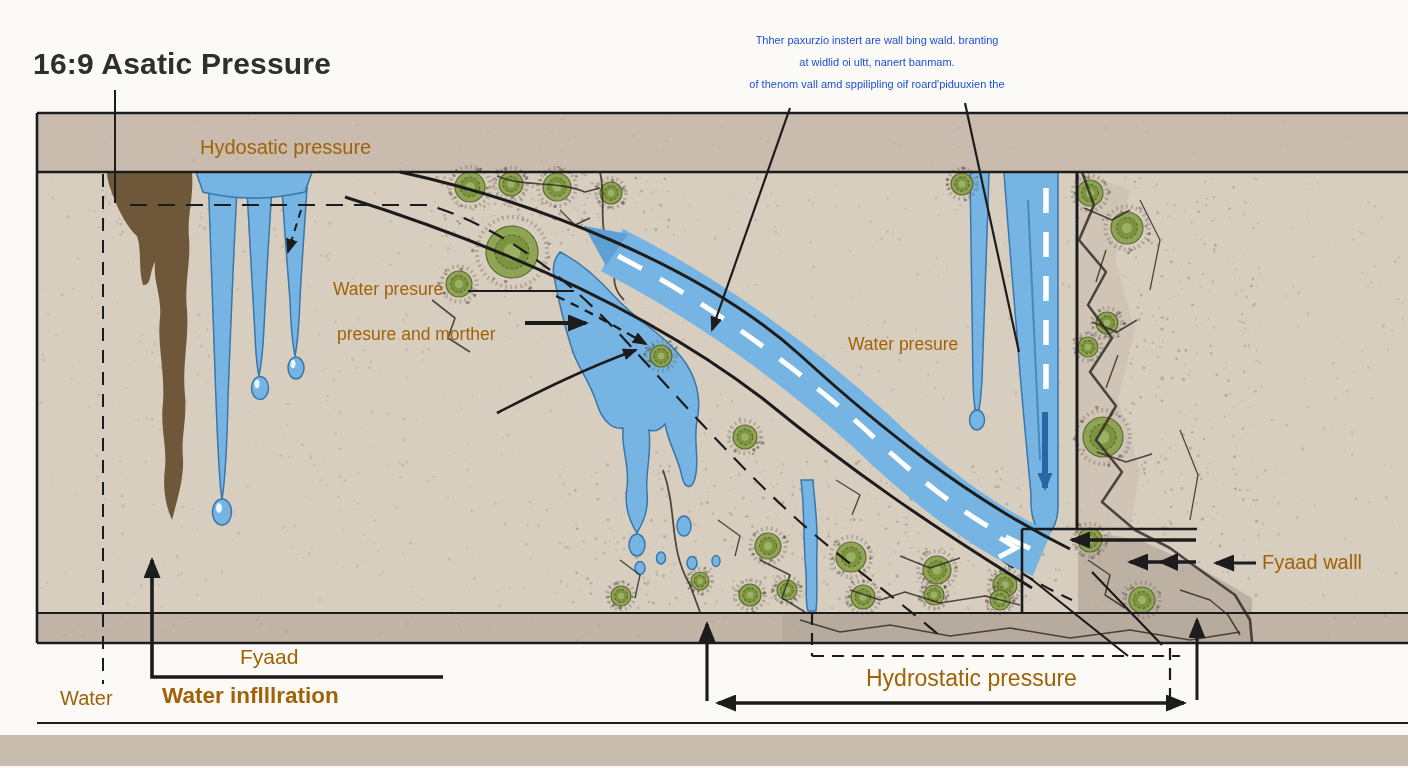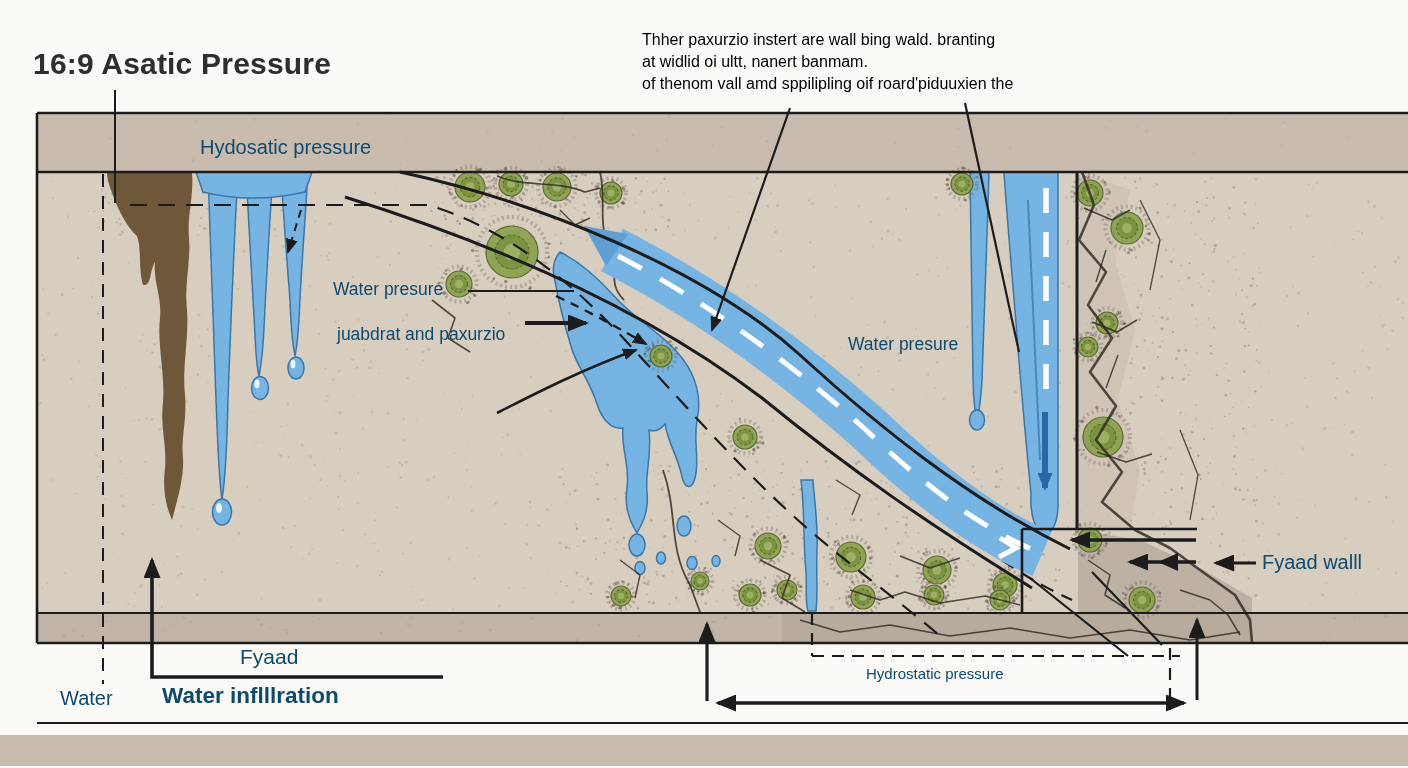--- a/index.html
+++ b/index.html
@@ -1,29 +1,29 @@
 <!DOCTYPE html>
 <html style="--band-tan: #c9bcae; --soil-tan: #d8cec0; --bottom-band: #c2b5a7; --footer-band: #c8bcae; --water-blue: #76b5e3; --water-dark: #3a76a8; --mud-brown: #6f5839; --moss-green: #8ca24f; --rubble-gray: #b9ad9f; --line-black: #1c1c1c;"><head>
 <meta charset="utf-8">
 <style>
   html,body{margin:0;padding:0;background:#fbfaf7;width:1408px;height:768px;overflow:hidden}
   #stage{position:relative;width:1408px;height:768px;font-family:"Liberation Sans",sans-serif;color:#222}
   #diagram-svg{position:absolute;left:0;top:0}
-  .lbl{position:absolute;white-space:nowrap;color:#0c4a6e}
+  .lbl{position:absolute;white-space:nowrap;color:#a16207}
   #title{left:33px;top:47px;font-size:30px;font-weight:bold;color:#2e2e2e;letter-spacing:.2px}
-  #caption{left:642px;top:29px;width:470px;font-size:16px;line-height:22px;color:#000000}
+  #caption{left:642px;top:29px;width:470px;text-align:center;font-size:11px;line-height:22px;color:#1d4ed8}
   #lbl-hydostatic-top{left:200px;top:136px;font-size:20px}
   #lbl-water-pressure{left:333px;top:279px;font-size:17.5px}
   #lbl-juabdrat{left:337px;top:324px;font-size:17.5px}
   #lbl-water-presure-right{left:848px;top:334px;font-size:17.5px}
   #lbl-fyaad{left:1262px;top:551px;font-size:20px}
   #lbl-mater{left:240px;top:645px;font-size:21px}
   #lbl-oreonp{left:60px;top:687px;font-size:20px}
   #lbl-water-infiltration{left:162px;top:683px;font-size:22.5px;font-weight:bold}
-  #lbl-hydro-bottom{left:866px;top:665px;font-size:15px}
+  #lbl-hydro-bottom{left:866px;top:665px;font-size:23px}
   svg .ln{stroke:#1c1c1c;fill:none}
   .fill-band{fill:var(--band-tan,#c9bcae)}
   .fill-soil{fill:var(--soil-tan,#d8cec0)}
   .fill-bottomband{fill:var(--bottom-band,#c2b5a7)}
   .fill-footer{fill:var(--footer-band,#c8bcae)}
   .water{fill:var(--water-blue,#76b5e3);stroke:var(--water-dark,#3a76a8);stroke-width:1.5}
   .waterline{stroke:var(--water-blue,#76b5e3)}
   .mud{fill:var(--mud-brown,#6f5839)}
 </style>
 </head>
@@ -2338,20 +2338,20 @@
 </svg>
 
 <div class="lbl" id="title">16:9 Asatic Pressure</div>
 <div class="lbl" id="caption">
   <div>Thher paxurzio instert are wall bing wald. branting</div>
   <div>at widlid oi ultt, nanert banmam.</div>
   <div>of thenom vall amd sppilipling oif roard'piduuxien the</div>
 </div>
 <div class="lbl" id="lbl-hydostatic-top">Hydosatic pressure</div>
 <div class="lbl" id="lbl-water-pressure">Water presure</div>
-<div class="lbl" id="lbl-juabdrat">juabdrat and paxurzio</div>
+<div class="lbl" id="lbl-juabdrat">presure and morther</div>
 <div class="lbl" id="lbl-water-presure-right">Water presure</div>
 <div class="lbl" id="lbl-fyaad">Fyaad walll</div>
 <div class="lbl" id="lbl-mater">Fyaad</div>
 <div class="lbl" id="lbl-oreonp">Water</div>
 <div class="lbl" id="lbl-water-infiltration">Water inflllration</div>
 <div class="lbl" id="lbl-hydro-bottom">Hydrostatic pressure</div>
 </div>
 
 </body></html>

